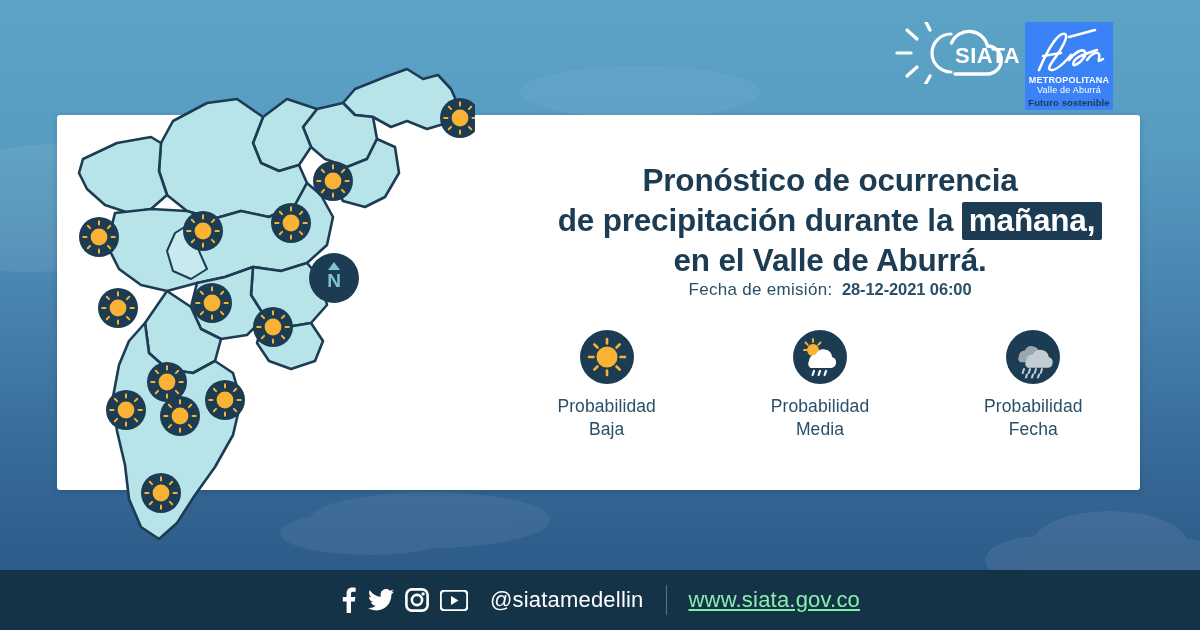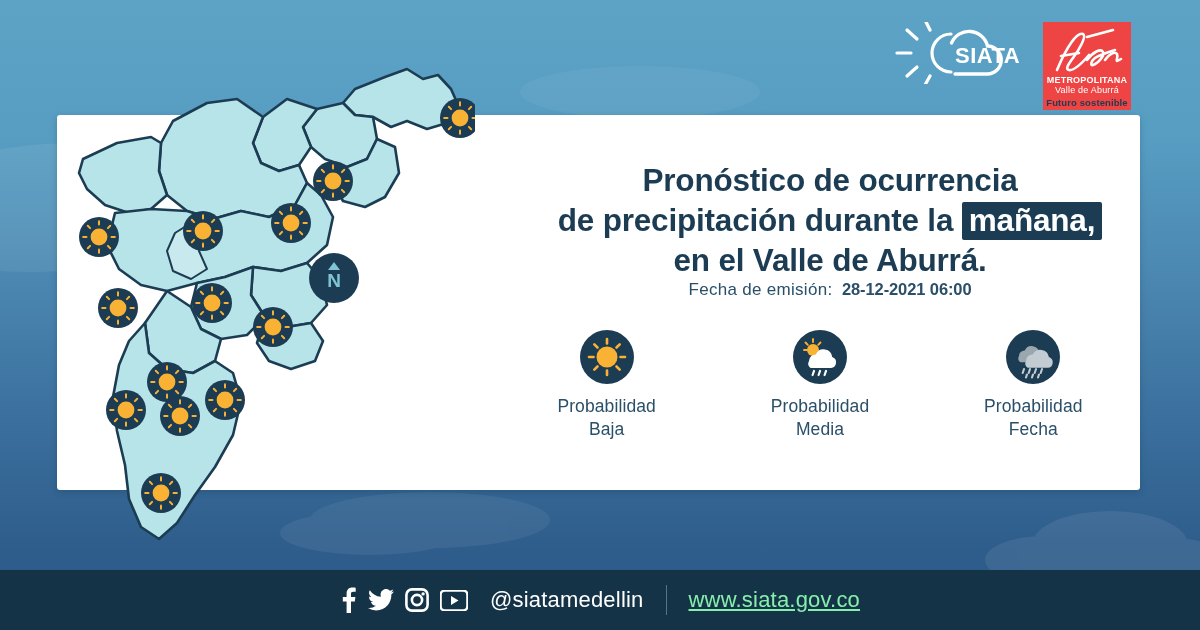--- a/index.html
+++ b/index.html
@@ -11,24 +11,24 @@
   #stage{position:absolute;inset:0;width:1200px;height:630px;overflow:hidden;}
 
   
   .bg-grad{
     position:absolute;left:0;top:0;width:1200px;height:630px;
     background:linear-gradient(180deg,#5ca3c6 0%,#579dc2 22%,#4a86b0 45%,#3a6e9c 68%,#2f5e8c 86%,#2b5886 100%);
   }
   .bg-clouds{position:absolute;left:0;top:0;width:1200px;height:630px;}
 
   
-  .logos{position:absolute;left:893px;top:22px;display:flex;align-items:flex-start;gap:22px;}
+  .logos{position:absolute;left:893px;top:22px;display:flex;align-items:flex-start;gap:4px;}
   .siata-logo{width:128px;height:62px;position:relative;}
   .am-logo{
-    width:88px;height:88px;background:#ef4444;position:relative;overflow:hidden;
+    width:88px;height:88px;background:#3b82f6;position:relative;overflow:hidden;
   }
   .am-wordmark{
     position:absolute;left:0;right:0;bottom:15px;text-align:center;color:#ffffff;
     font-size:9px;font-weight:bold;line-height:10px;letter-spacing:.2px;
   }
   .am-wordmark .l2{font-weight:normal;font-size:9px;}
   .am-tag{
     position:absolute;left:0;right:0;bottom:2px;text-align:center;color:#1d3b52;
     font-size:9.5px;font-weight:bold;letter-spacing:.1px;
   }

